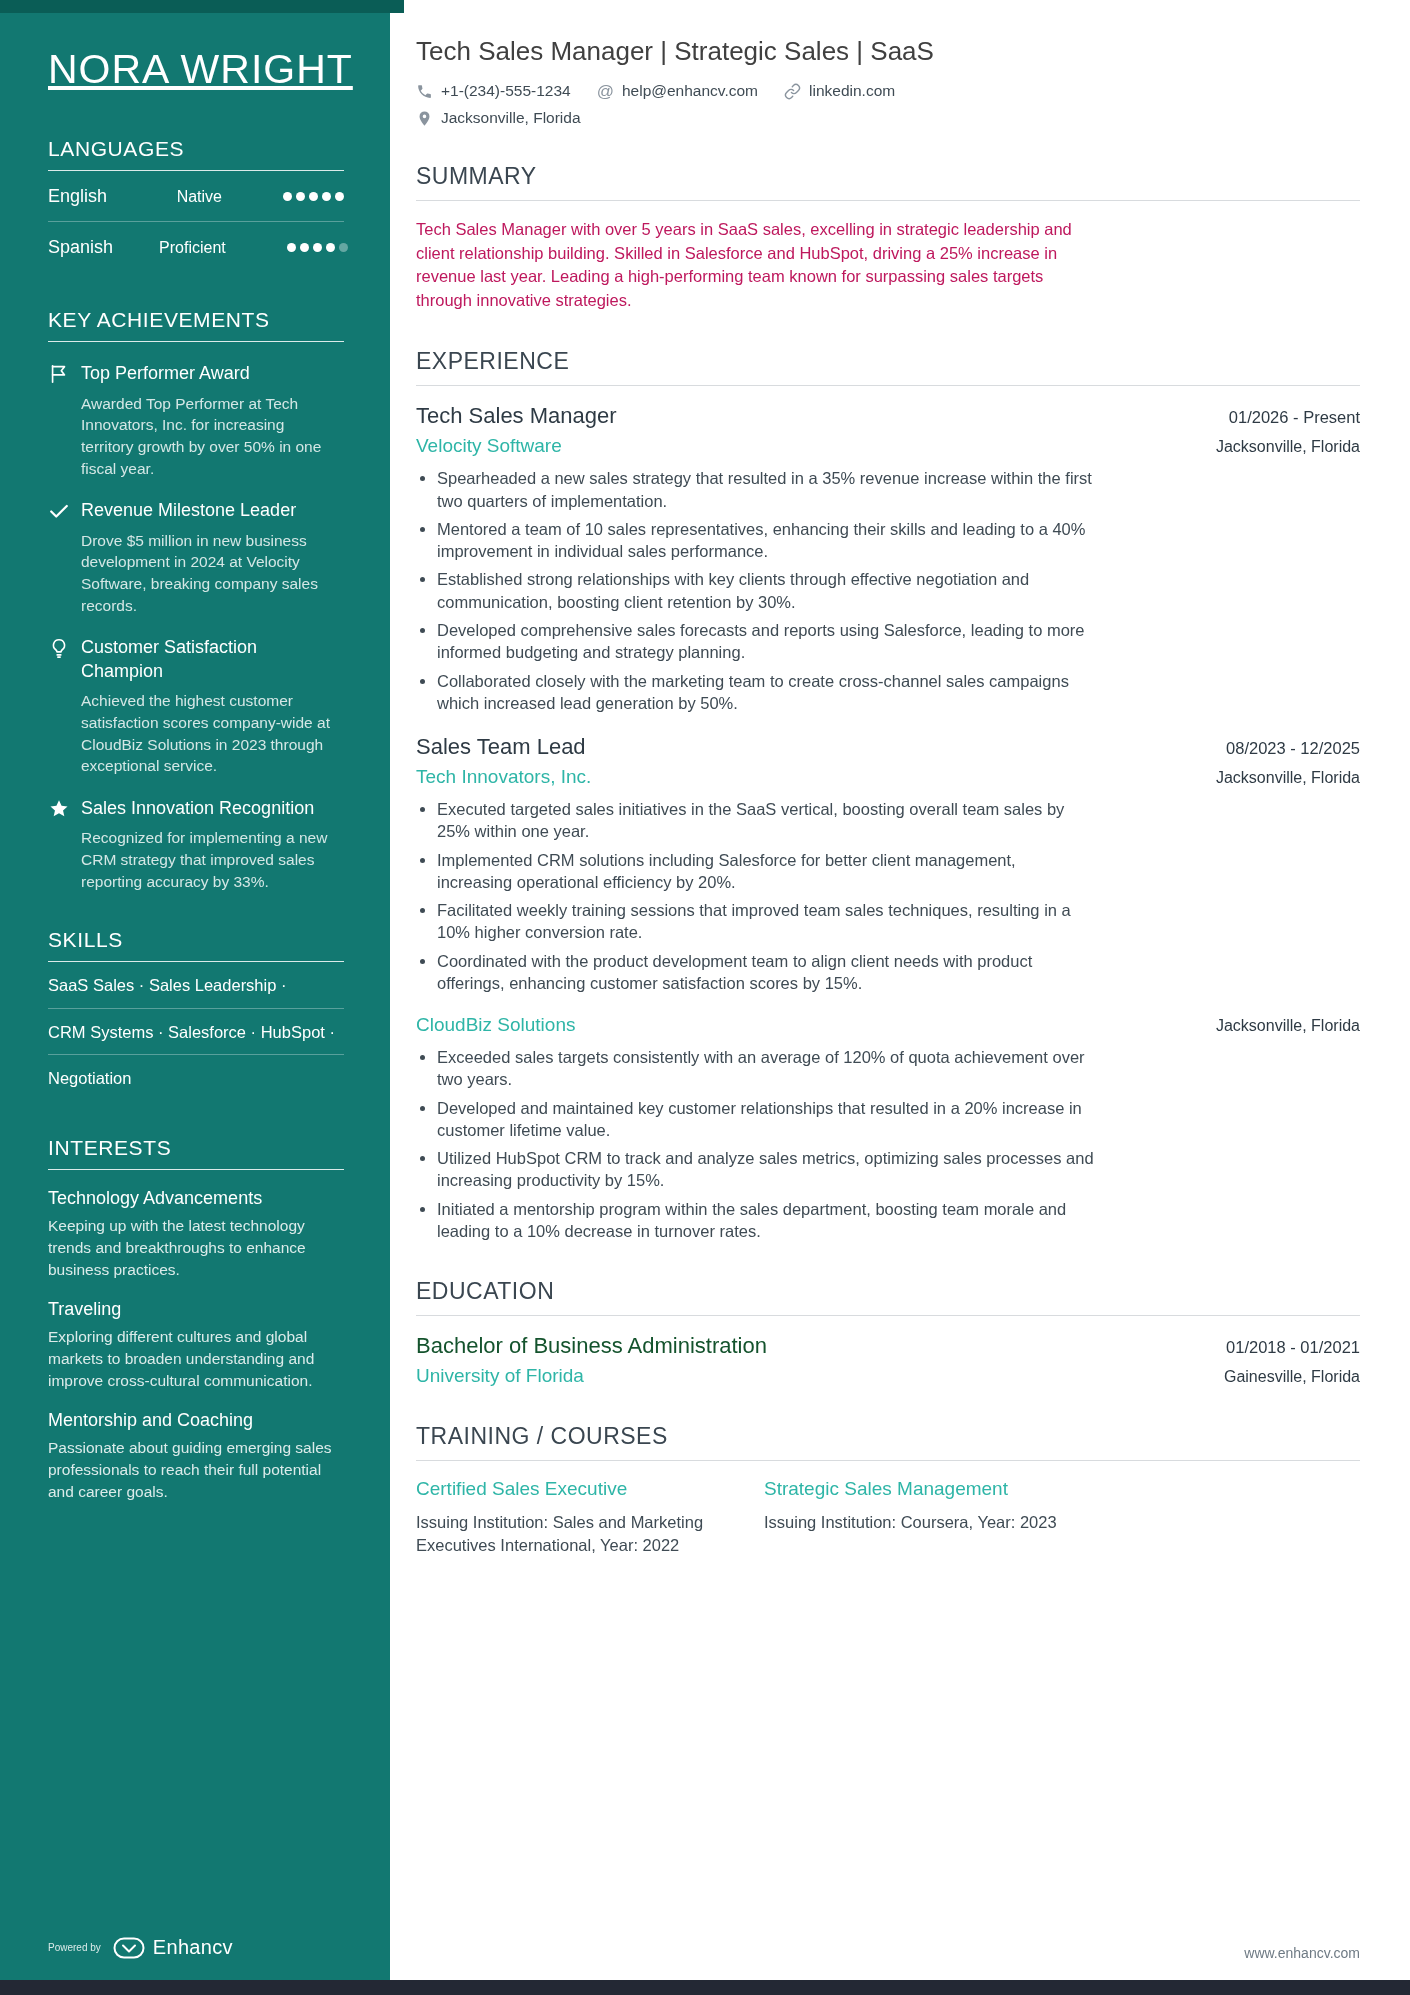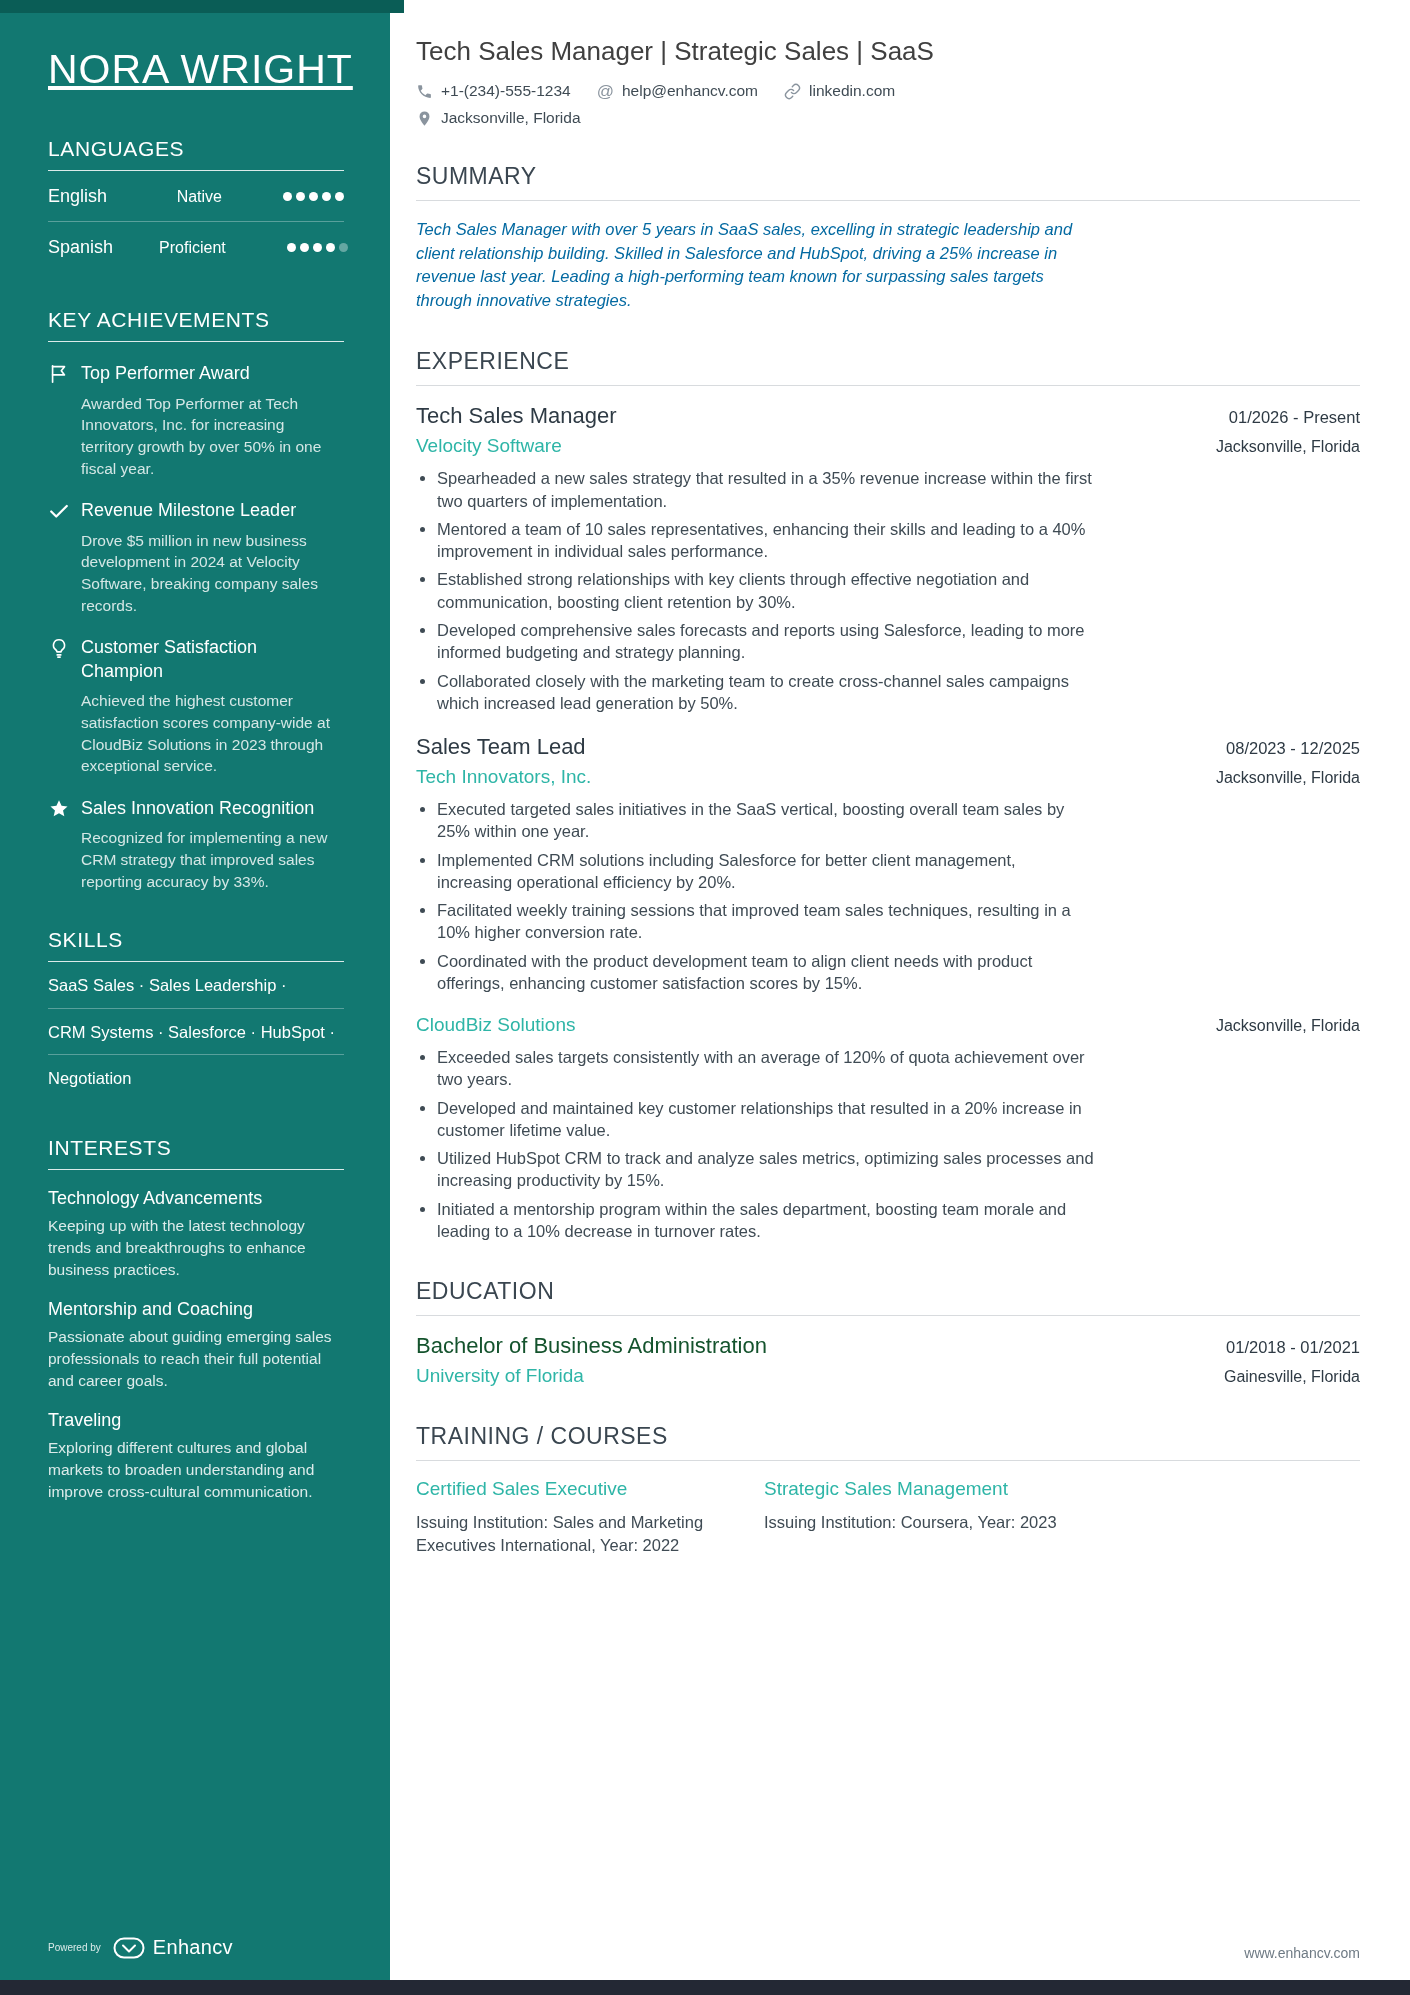--- a/index.html
+++ b/index.html
@@ -52,21 +52,21 @@
   .doc-title { font-size:26px; font-weight:400; color:#404040; margin-bottom:15px; }
   .contact-line { display:flex; align-items:flex-start; gap:26px; margin-bottom:9px; }
   .contact-item { display:flex; align-items:center; gap:8px; font-size:15.5px; color:#3f4b54; }
   .c-icon { width:17px; height:17px; color:#8a949e; flex:0 0 17px; }
   .c-icon svg { width:17px; height:17px; display:block; }
   .at-glyph { font-size:17px; color:#8a949e; line-height:1; }
 
   .main-section { margin-top:36px; }
   .sec-title { font-size:23px; font-weight:400; color:#3a4650; letter-spacing:0.5px; padding-bottom:10px; border-bottom:1px solid #d8dbde; margin-bottom:17px; }
 
-  .summary-text { max-width:678px; font-size:16.5px; line-height:1.43; color:#0369a1;font-style:italic; }
+  .summary-text { max-width:678px; font-size:16.5px; line-height:1.43; color:#be185d; }
 
   .job { margin-bottom:20px; }
   .row-between { display:flex; justify-content:space-between; align-items:baseline; }
   .job-role { font-size:22px; font-weight:400; color:#2e3a44; }
   .job-dates { font-size:16.5px; color:#2e3a44; white-space:nowrap; }
   .company-row { margin-top:6px; }
   .job-company { font-size:19px; color:#2eb5a7; }
   .job-loc { font-size:16px; color:#2e3a44; white-space:nowrap; }
   .bullets { margin:10px 0 0 0; padding-left:21px; max-width:678px; }
   .bullets li { font-size:16.5px; line-height:1.35; color:#3f4b54; margin-bottom:6px; }
@@ -179,26 +179,26 @@
     </section>
 
     <section class="side-section">
       <h2 class="side-title">INTERESTS</h2>
 
       <div class="int-item">
         <div class="int-title">Technology Advancements</div>
         <div class="int-desc">Keeping up with the latest technology trends and breakthroughs to enhance business practices.</div>
       </div>
       <div class="int-item">
+        <div class="int-title">Traveling</div>
+        <div class="int-desc">Exploring different cultures and global markets to broaden understanding and improve cross-cultural communication.</div>
+      </div>
+      <div class="int-item">
         <div class="int-title">Mentorship and Coaching</div>
         <div class="int-desc">Passionate about guiding emerging sales professionals to reach their full potential and career goals.</div>
-      </div>
-      <div class="int-item">
-        <div class="int-title">Traveling</div>
-        <div class="int-desc">Exploring different cultures and global markets to broaden understanding and improve cross-cultural communication.</div>
       </div>
     </section>
 
     <div class="side-footer">
       <span class="powered">Powered by</span>
       <span class="brand-logo">
         <svg viewBox="0 0 32 22">
             <rect x="1.5" y="1.5" width="29" height="19" rx="9.5" fill="none" stroke="#ffffff" stroke-width="2"></rect>
             <path d="M10 8.5l6 6 6-6" fill="none" stroke="#ffffff" stroke-width="2" stroke-linecap="round" stroke-linejoin="round"></path>
           </svg>

